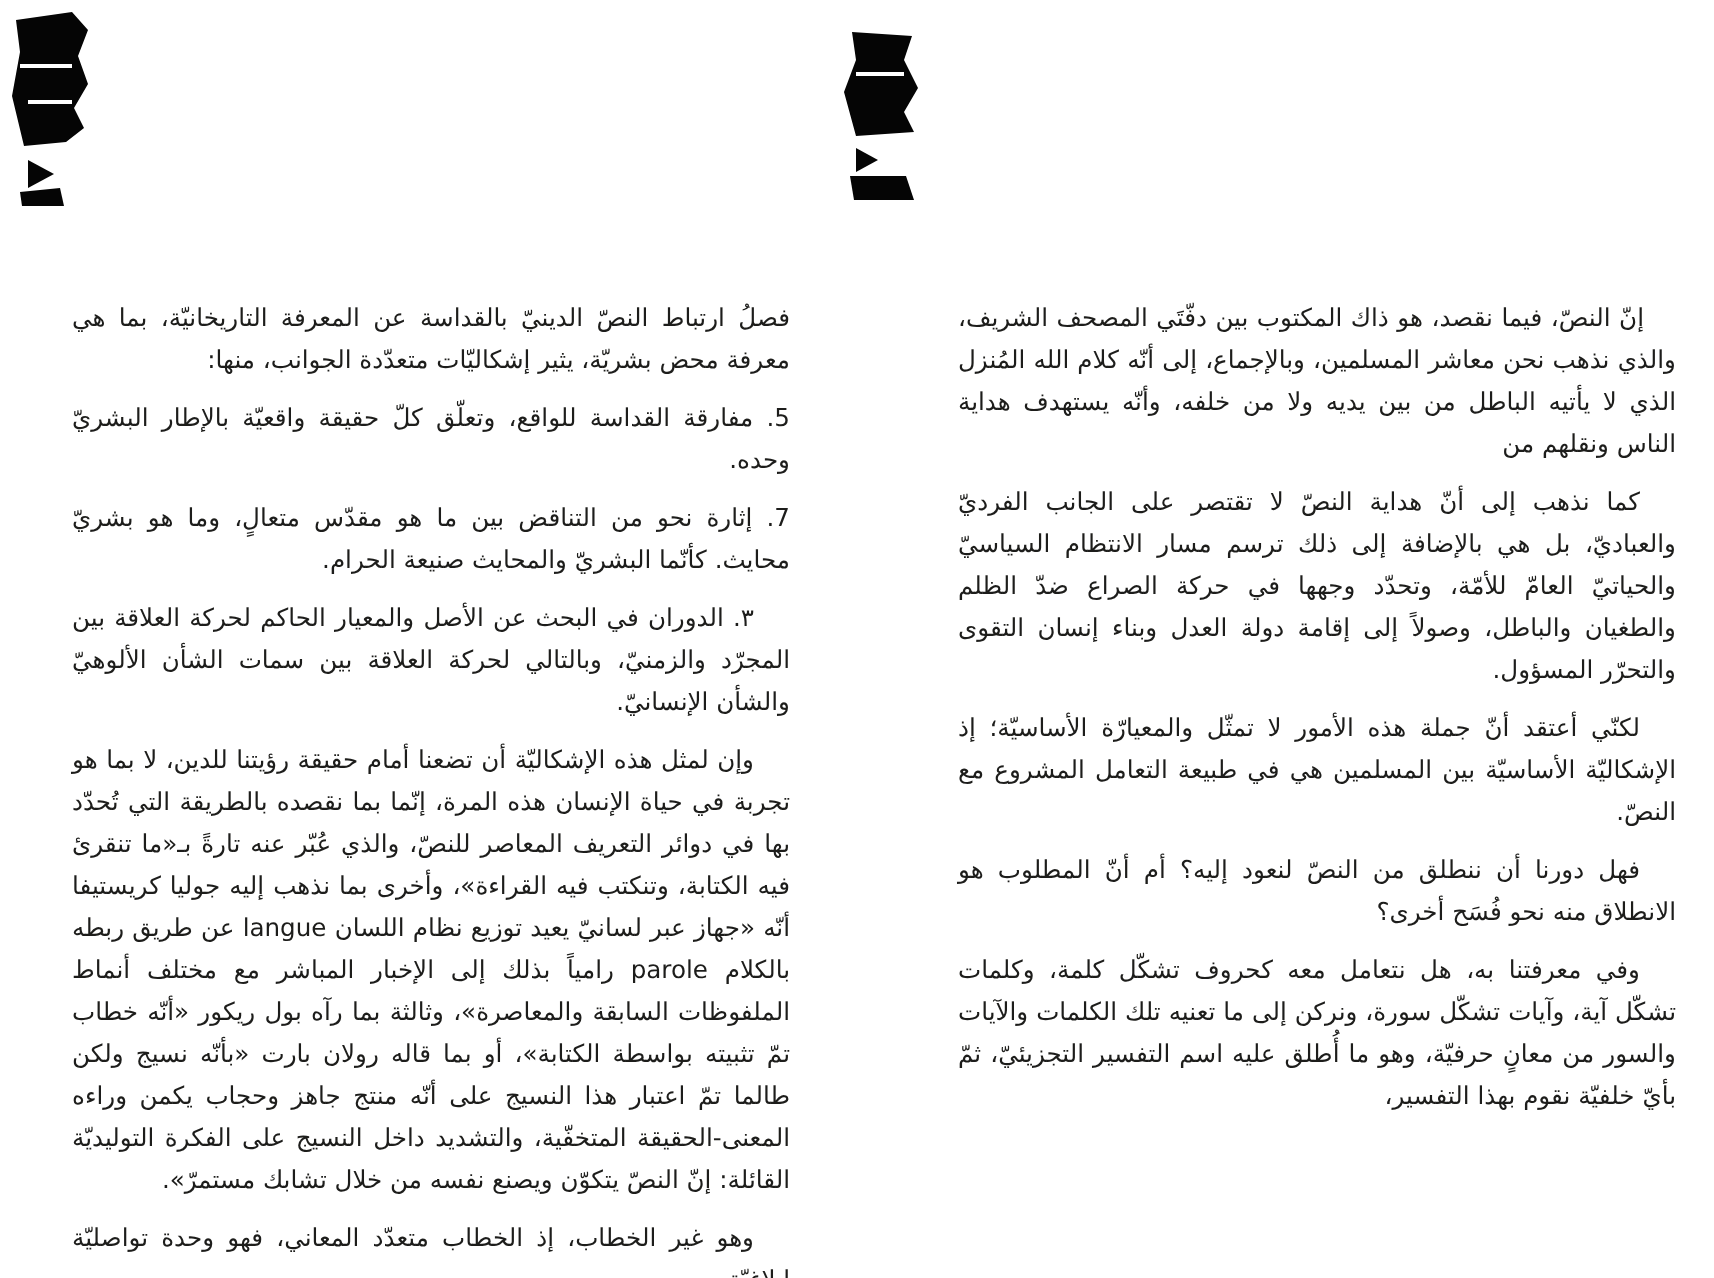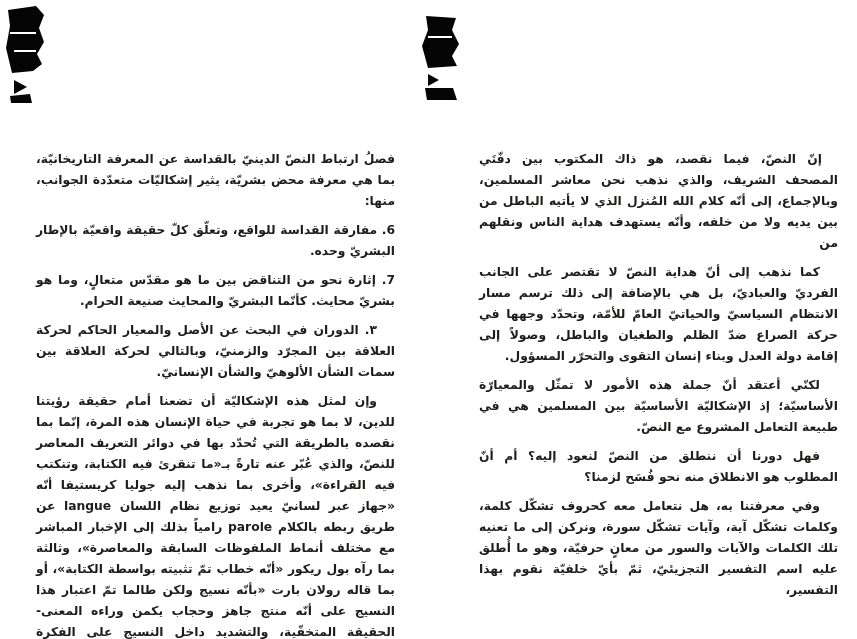--- a/index.html
+++ b/index.html
@@ -20,21 +20,21 @@
     top: 149px;
     width: 359px;
     direction: rtl;
     text-align: justify;
     font-size: 12.3px;
     line-height: 21px;
     letter-spacing: 0;
   }
   #right-col { left: 479px; }
   #left-col  { left: 36px;  }
-  .page-col p { margin: 0 0 8px 0; font-weight: bold; }
+  .page-col p { margin: 0 0 8px 0; }
   .p        { text-indent: 18px; }
   .p-first  { text-indent: 0; }
   .p-quote  { margin-left: 58px; text-indent: 16px; margin-bottom: 0; }
   .p-cont   { text-indent: 0; }
   .p-item   { margin-right: 30px; margin-left: 50px; text-indent: 0; margin-bottom: 9px; }
   .ink-mark { position: absolute; }
 </style>
 </head>
 <body>
 
@@ -52,26 +52,26 @@
     <polygon fill="#050505" points="4,0 34,2 30,14 37,28 30,40 35,50 6,52 0,30 6,14"></polygon>
     <rect x="6" y="20" width="24" height="2" fill="#ffffff"></rect>
     <polygon fill="#050505" points="6,58 17,64 6,70"></polygon>
     <polygon fill="#050505" points="3,72 31,72 35,84 5,84"></polygon>
   </svg>
 
   <div class="page-col" id="right-col" lang="ar">
     <p class="p-quote">إنّ النصّ، فيما نقصد، هو ذاك المكتوب بين دفّتَي المصحف الشريف، والذي نذهب نحن معاشر المسلمين، وبالإجماع، إلى أنّه كلام الله المُنزل الذي لا يأتيه الباطل من بين يديه ولا من خلفه، وأنّه يستهدف هداية الناس ونقلهم من</p>
     <p class="p">كما نذهب إلى أنّ هداية النصّ لا تقتصر على الجانب الفرديّ والعباديّ، بل هي بالإضافة إلى ذلك ترسم مسار الانتظام السياسيّ والحياتيّ العامّ للأمّة، وتحدّد وجهها في حركة الصراع ضدّ الظلم والطغيان والباطل، وصولاً إلى إقامة دولة العدل وبناء إنسان التقوى والتحرّر المسؤول.</p>
     <p class="p">لكنّي أعتقد أنّ جملة هذه الأمور لا تمثّل والمعيارّة الأساسيّة؛ إذ الإشكاليّة الأساسيّة بين المسلمين هي في طبيعة التعامل المشروع مع النصّ.</p>
-    <p class="p">فهل دورنا أن ننطلق من النصّ لنعود إليه؟ أم أنّ المطلوب هو الانطلاق منه نحو فُسَح لزمنا؟</p>
+    <p class="p">فهل دورنا أن ننطلق من النصّ لنعود إليه؟ أم أنّ المطلوب هو الانطلاق منه نحو فُسَح أخرى؟</p>
     <p class="p">وفي معرفتنا به، هل نتعامل معه كحروف تشكّل كلمة، وكلمات تشكّل آية، وآيات تشكّل سورة، ونركن إلى ما تعنيه تلك الكلمات والآيات والسور من معانٍ حرفيّة، وهو ما أُطلق عليه اسم التفسير التجزيئيّ، ثمّ بأيّ خلفيّة نقوم بهذا التفسير،</p>
   </div>
 
   <div class="page-col" id="left-col" lang="ar">
     <p class="p-first">فصلُ ارتباط النصّ الدينيّ بالقداسة عن المعرفة التاريخانيّة، بما هي معرفة محض بشريّة، يثير إشكاليّات متعدّدة الجوانب، منها:</p>
-    <p class="p-item">6. مفارقة القداسة للواقع، وتعلّق كلّ حقيقة واقعيّة بالإطار البشريّ وحده.</p>
+    <p class="p-item">5. مفارقة القداسة للواقع، وتعلّق كلّ حقيقة واقعيّة بالإطار البشريّ وحده.</p>
     <p class="p-item">7. إثارة نحو من التناقض بين ما هو مقدّس متعالٍ، وما هو بشريّ محايث. كأنّما البشريّ والمحايث صنيعة الحرام.</p>
     <p class="p">٣. الدوران في البحث عن الأصل والمعيار الحاكم لحركة العلاقة بين المجرّد والزمنيّ، وبالتالي لحركة العلاقة بين سمات الشأن الألوهيّ والشأن الإنسانيّ.</p>
     <p class="p">وإن لمثل هذه الإشكاليّة أن تضعنا أمام حقيقة رؤيتنا للدين، لا بما هو تجربة في حياة الإنسان هذه المرة، إنّما بما نقصده بالطريقة التي تُحدّد بها في دوائر التعريف المعاصر للنصّ، والذي عُبّر عنه تارةً بـ«ما تنقرئ فيه الكتابة، وتنكتب فيه القراءة»، وأخرى بما نذهب إليه جوليا كريستيفا أنّه «جهاز عبر لسانيّ يعيد توزيع نظام اللسان langue عن طريق ربطه بالكلام parole رامياً بذلك إلى الإخبار المباشر مع مختلف أنماط الملفوظات السابقة والمعاصرة»، وثالثة بما رآه بول ريكور «أنّه خطاب تمّ تثبيته بواسطة الكتابة»، أو بما قاله رولان بارت «بأنّه نسيج ولكن طالما تمّ اعتبار هذا النسيج على أنّه منتج جاهز وحجاب يكمن وراءه المعنى-الحقيقة المتخفّية، والتشديد داخل النسيج على الفكرة التوليديّة القائلة: إنّ النصّ يتكوّن ويصنع نفسه من خلال تشابك مستمرّ».</p>
     <p class="p">وهو غير الخطاب، إذ الخطاب متعدّد المعاني، فهو وحدة تواصليّة إبلاغيّة</p>
   </div>
 
 </div>
 
 </body></html>

